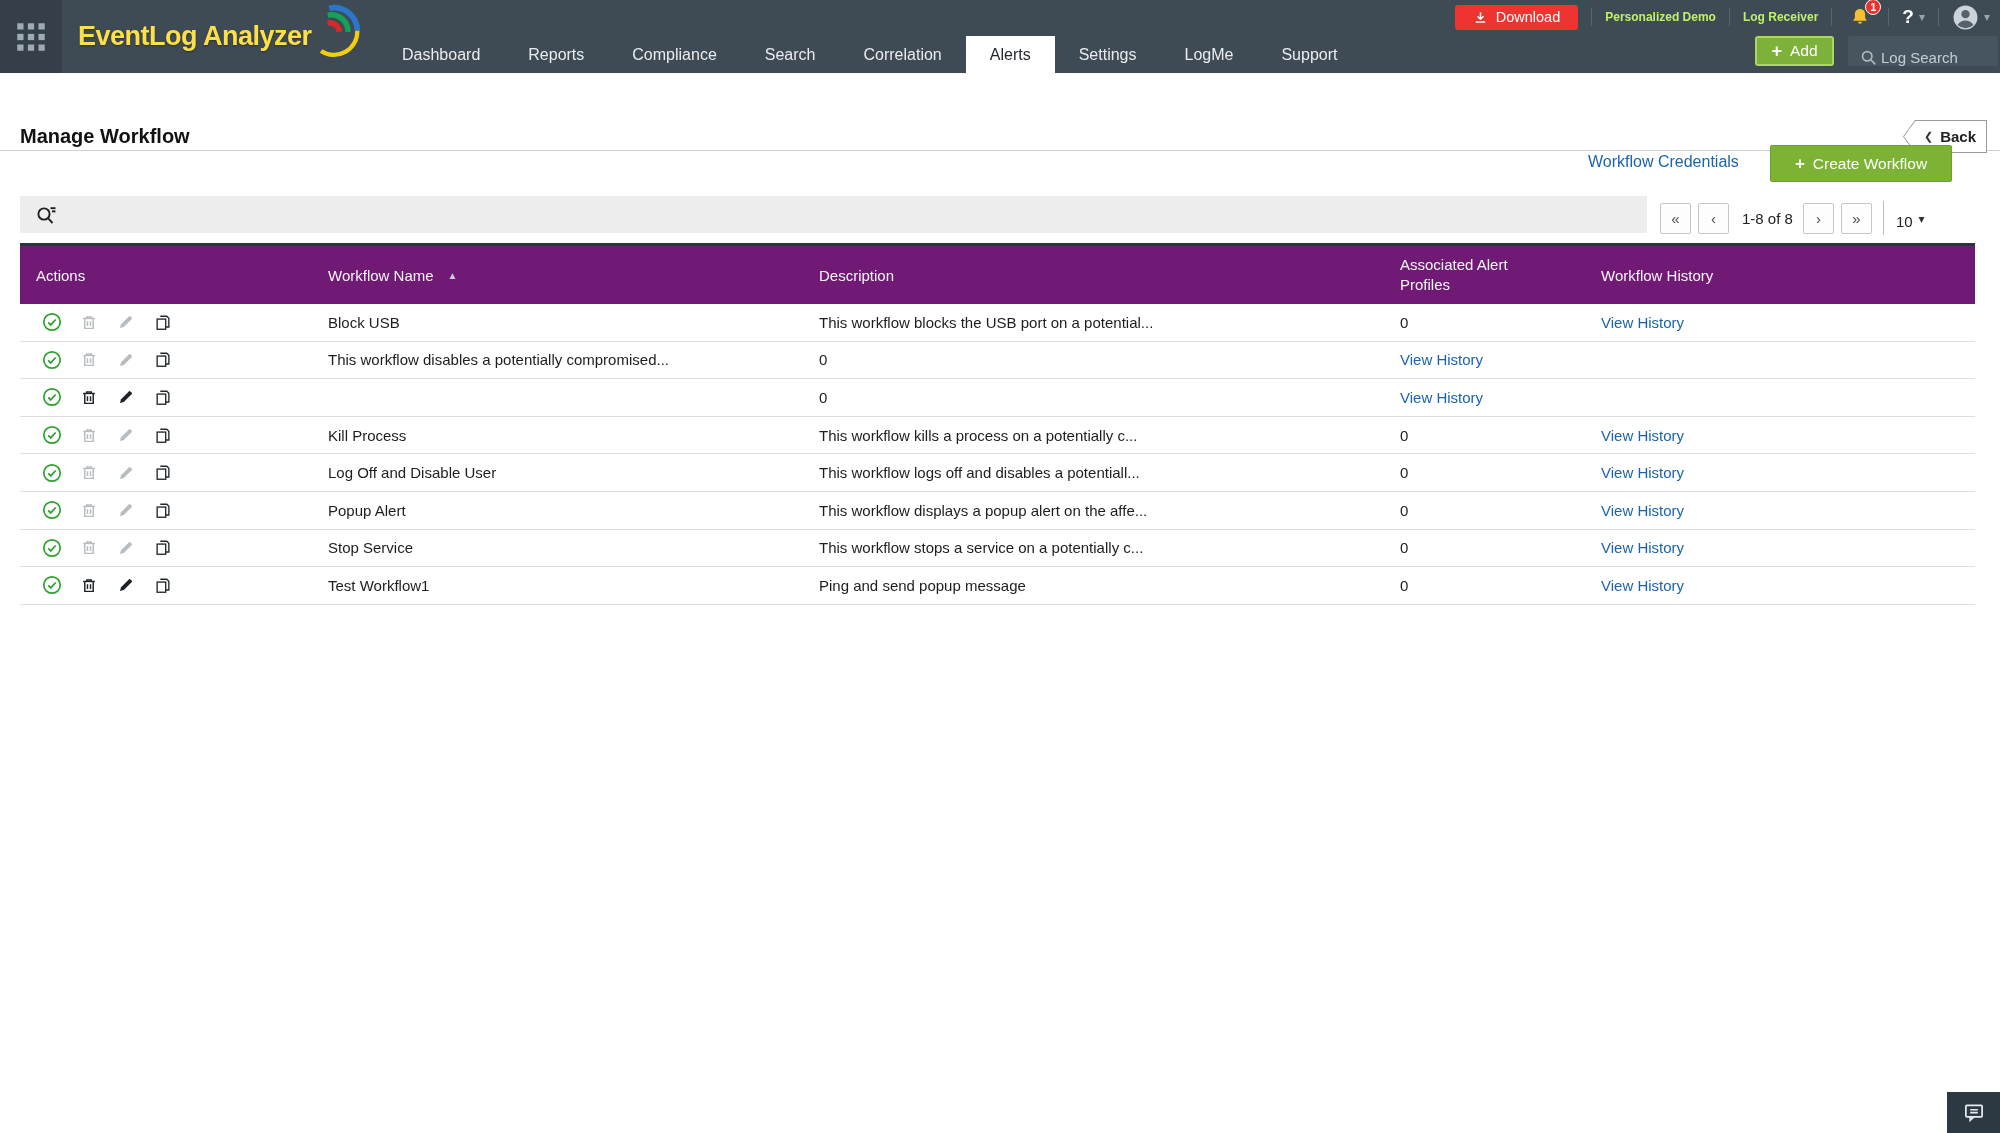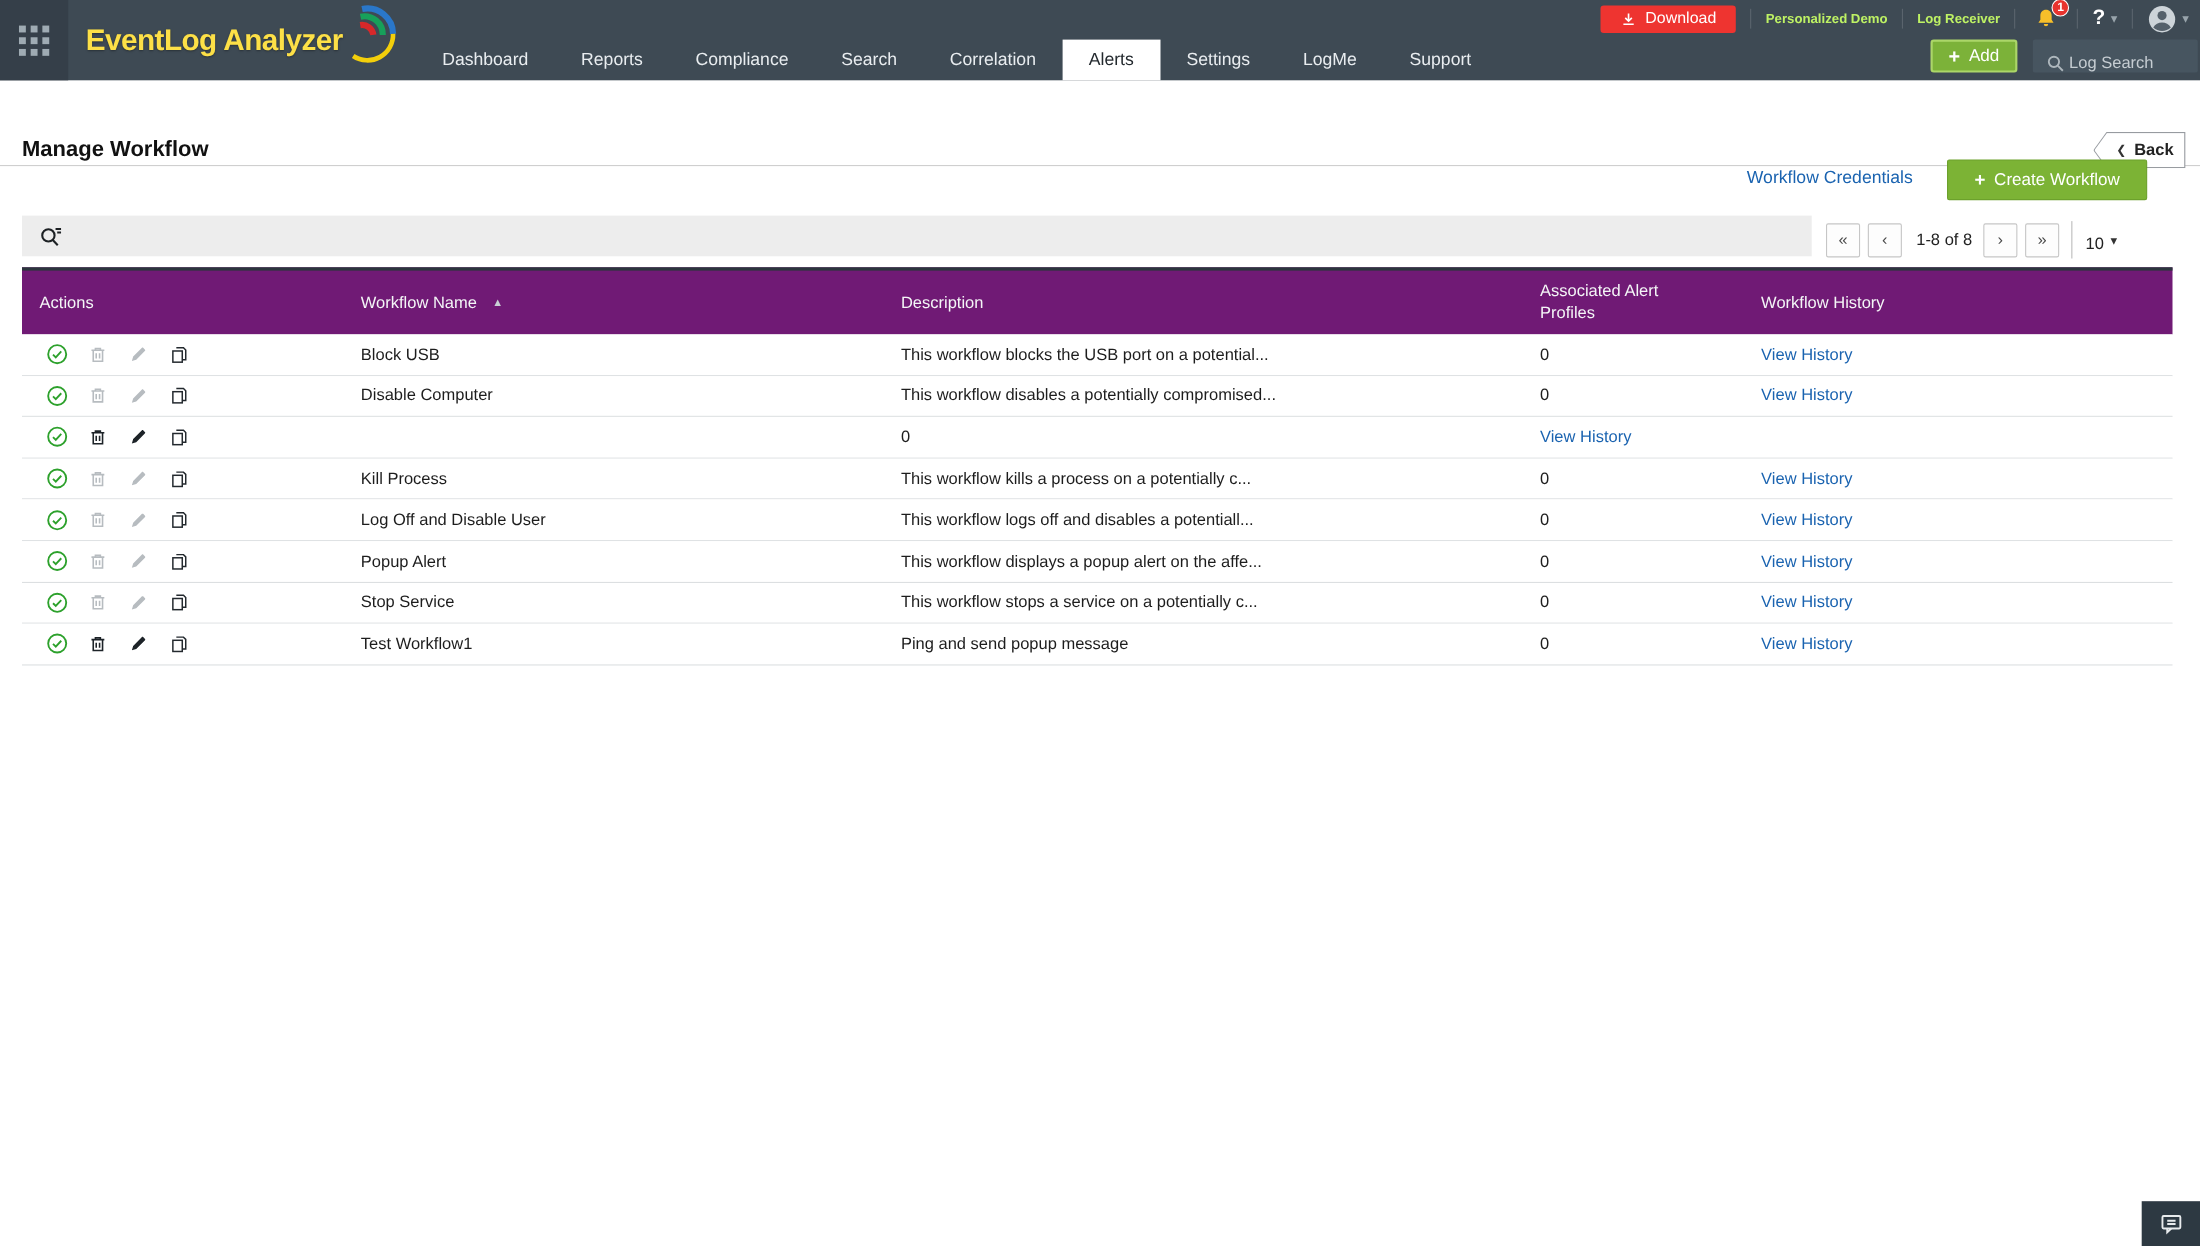--- a/index.html
+++ b/index.html
@@ -285,23 +285,20 @@
         </svg>
       </span>
       <span class="action-icon icon-copy">
         <svg width="18" height="19" viewBox="0 0 20 20" fill="none" stroke="currentColor" stroke-width="1.5">
           <path d="M7 3h7.2l2.3 2.3V15H13"></path>
           <rect x="3.5" y="6.2" width="9.5" height="11.3"></rect>
         </svg>
       </span>
     </div>
     <div class="td">
-          <span class="bind-name">Disable Computer</span>
-        </div>
-    <div class="td">
           <span class="bind-desc">This workflow disables a potentially compromised...</span>
         </div>
     <div class="td">
           <span class="bind-prof">0</span>
         </div>
     <div class="td">
           <span class="view-history bind-hist">View History</span>
         </div>
   </div>
       <div class="t-row enabled">

